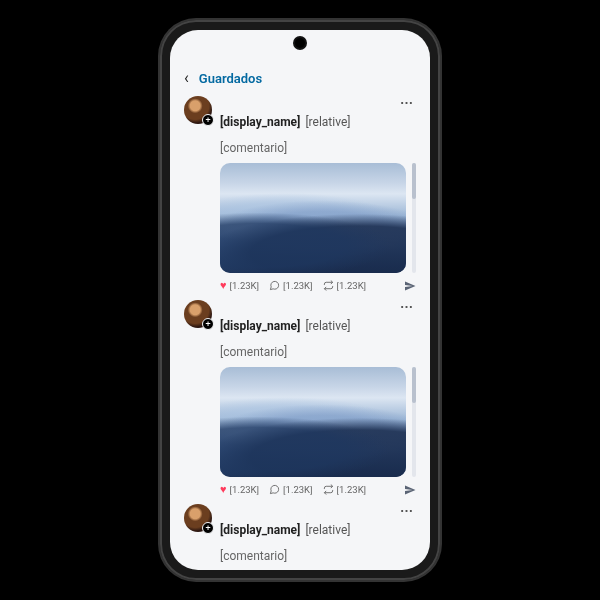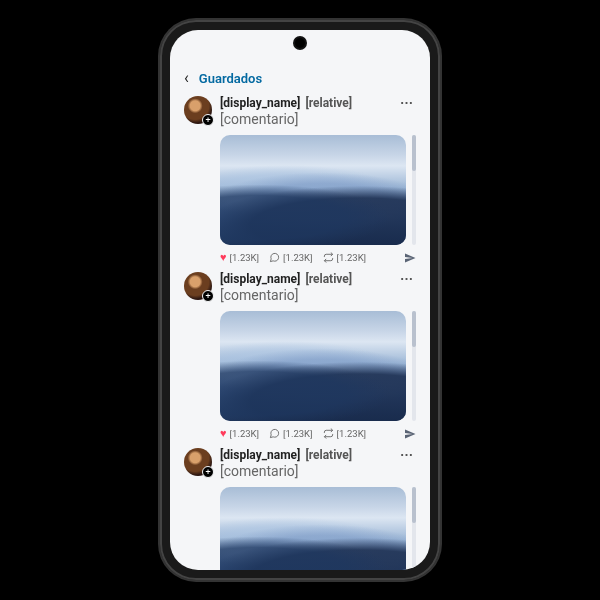--- a/index.html
+++ b/index.html
@@ -103,25 +103,25 @@
     min-width: 0;
   }
   .name-line {
     font-size: 12px;
     color: #222;
     display: flex;
     gap: 5px;
     align-items: baseline;
   }
   .display-name { font-weight: 700; }
-  .rel-time { font-weight: 700; color: #555; }
+  .rel-time { font-weight: 400; color: #555; margin-top: 19px; }
   .comment-line {
-    font-size: 14px;
+    font-size: 12px;
     color: #666;
-    margin-top: 1px;
+    margin-top: 12px;
   }
   .more-dots {
     font-size: 13px;
     color: #555;
     letter-spacing: 1px;
     padding: 0 2px;
     font-weight: 700;
     line-height: 1;
   }
   .media-row {

